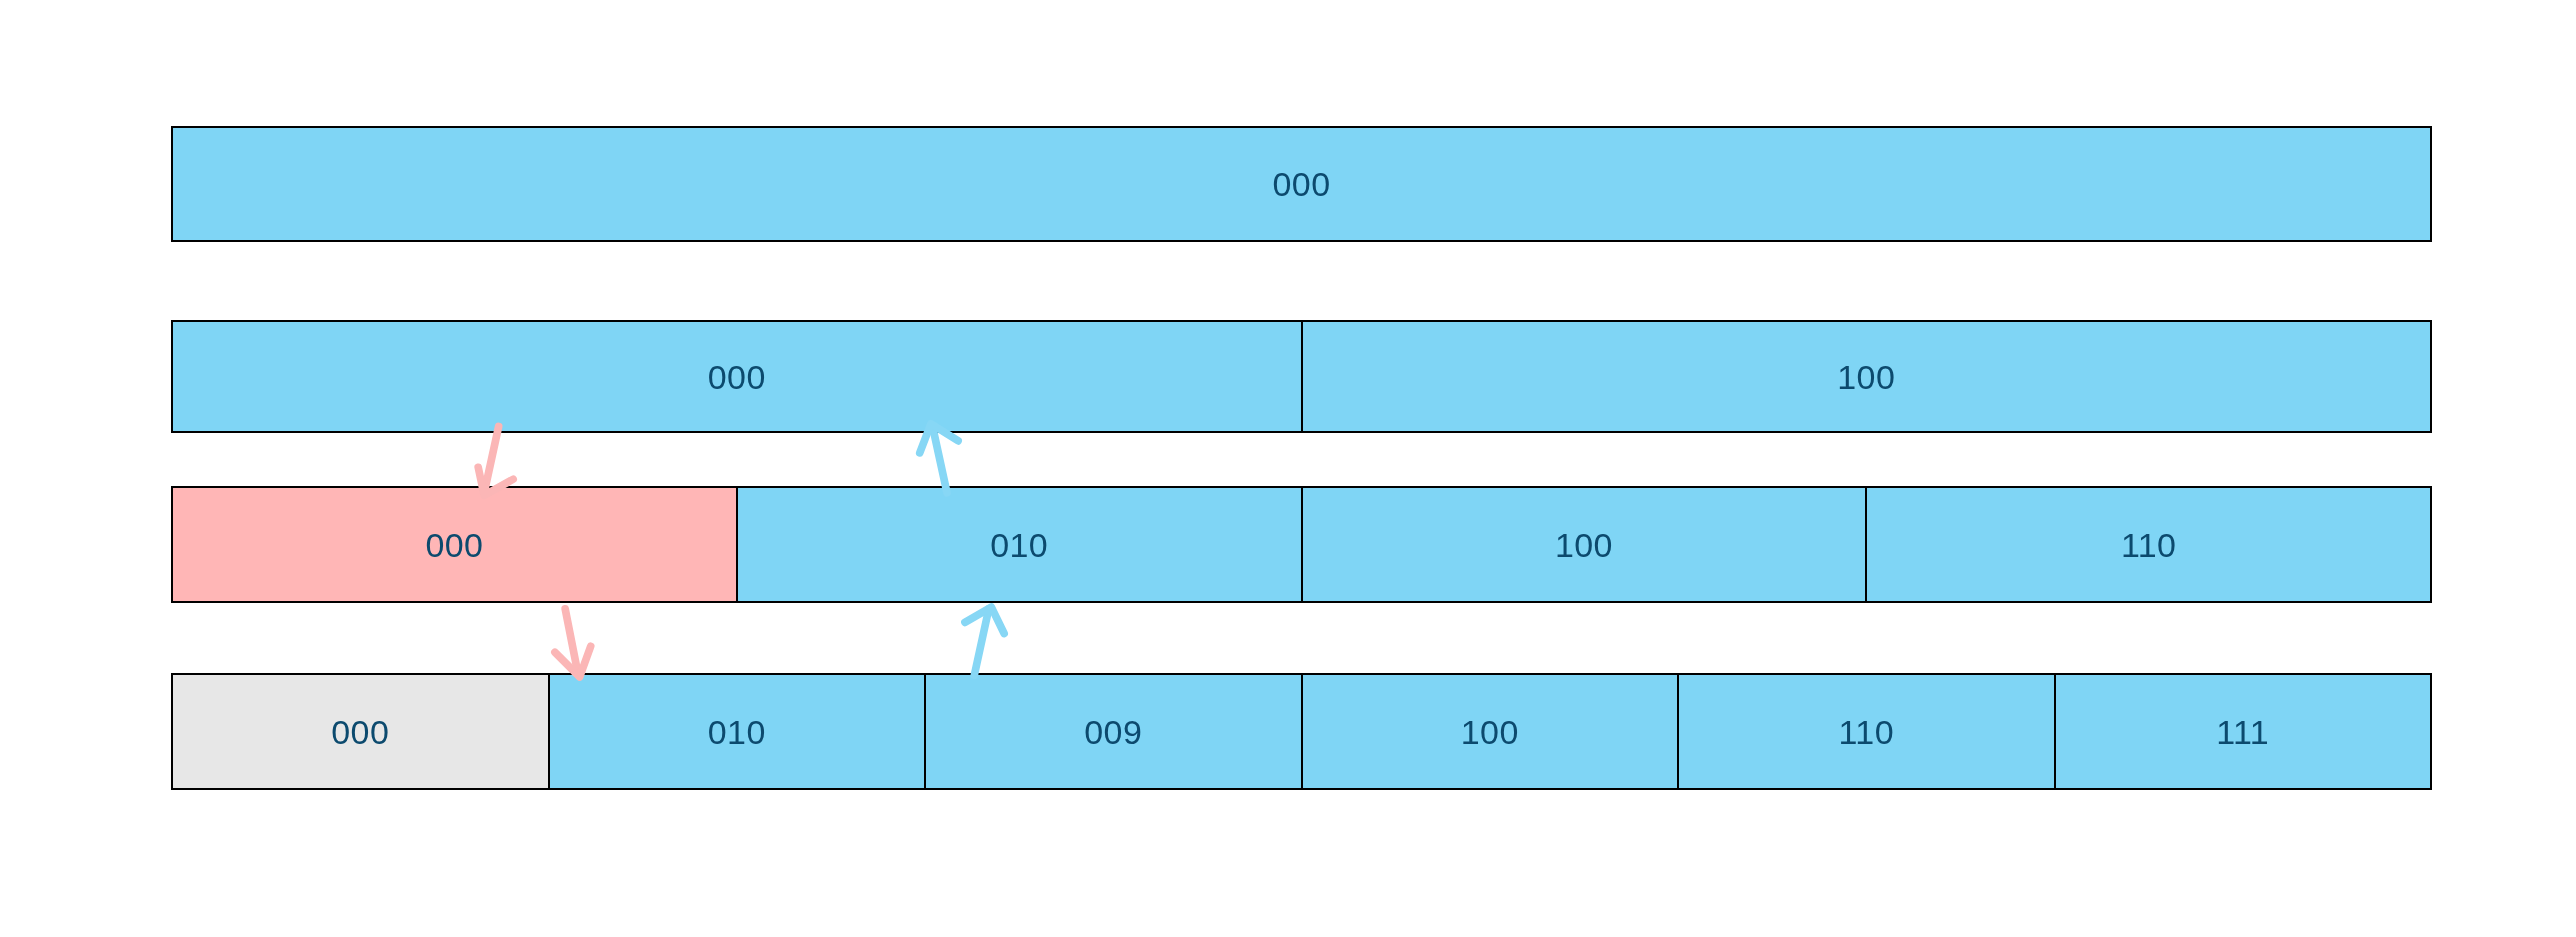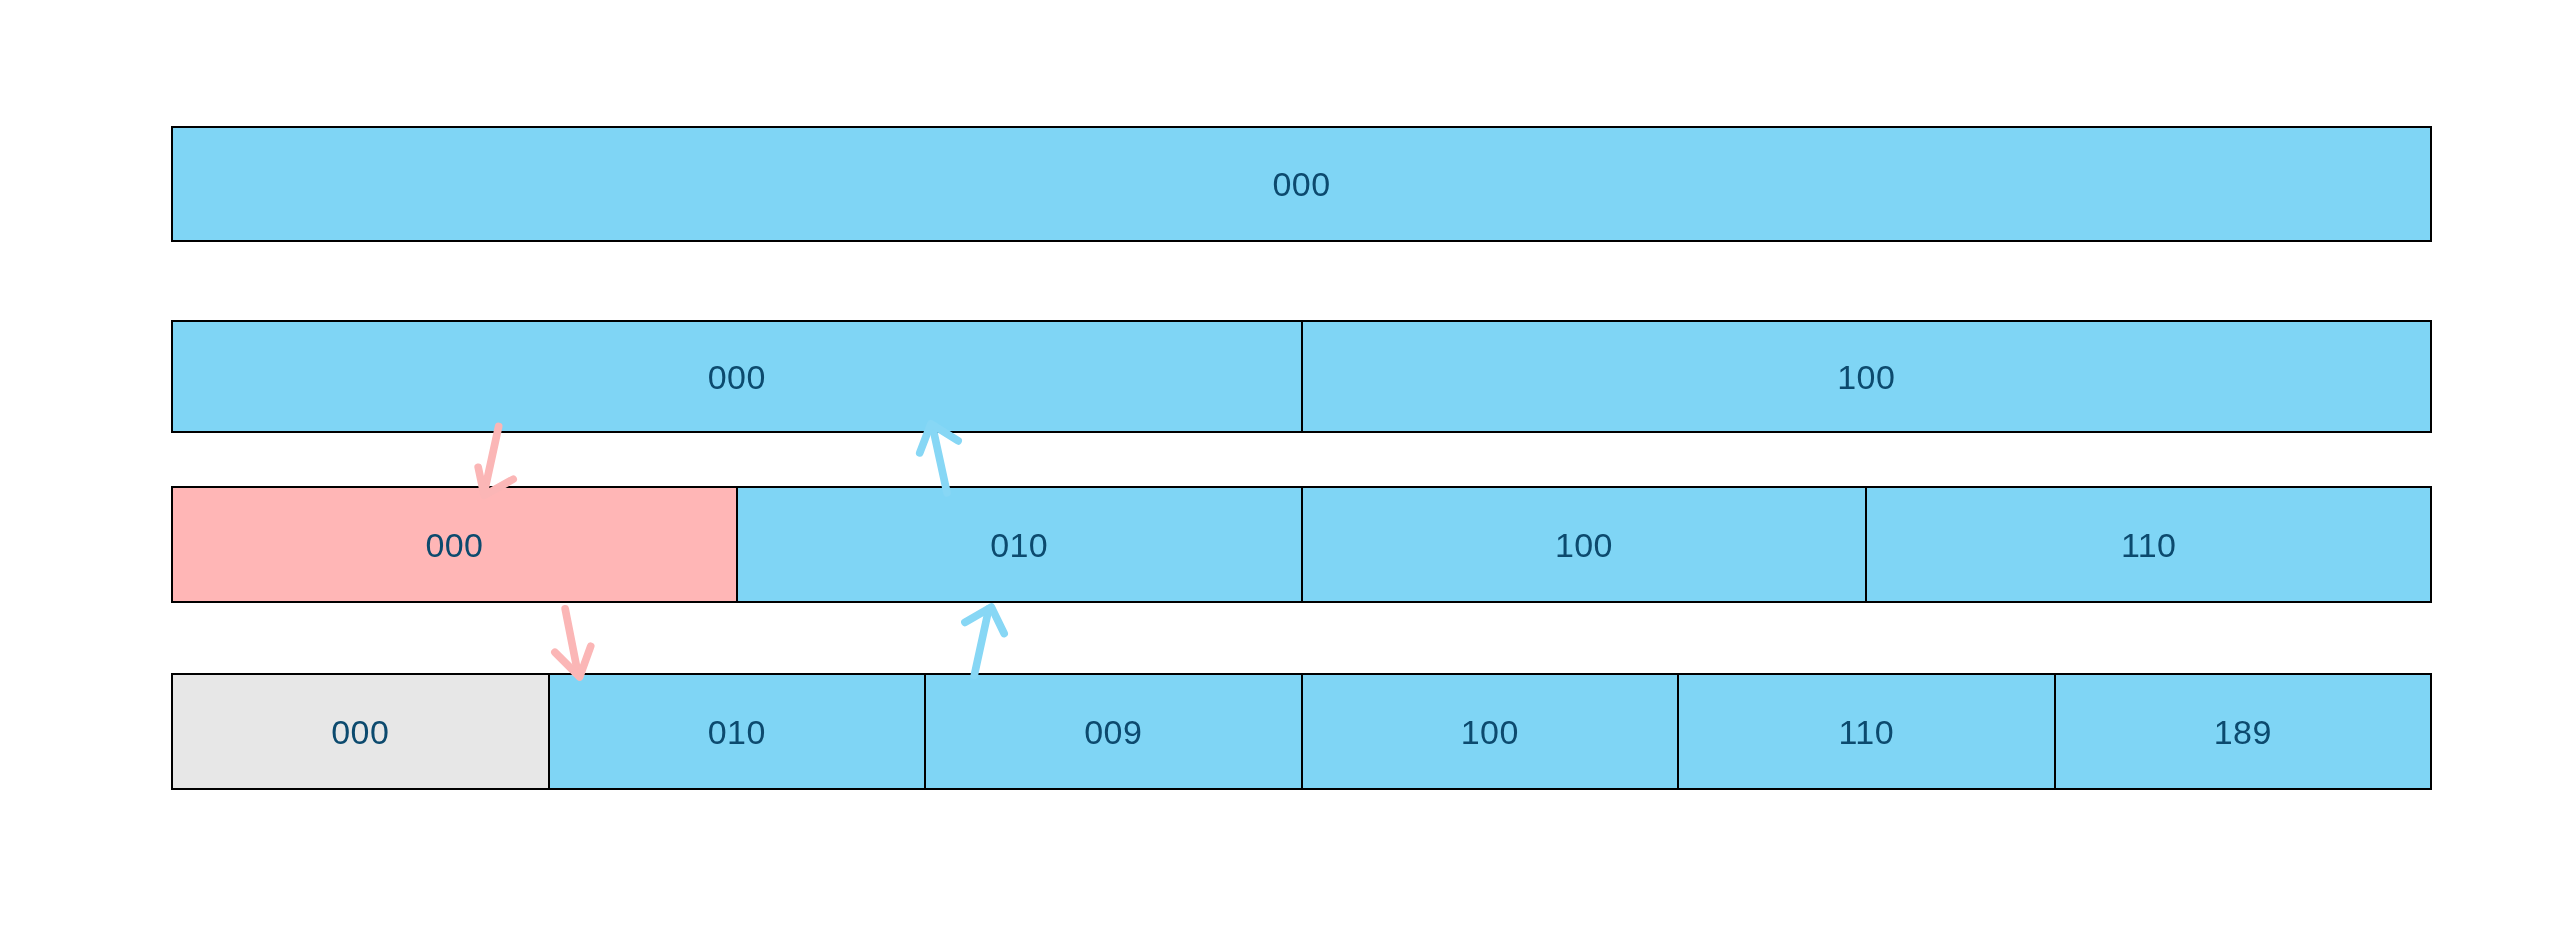--- a/index.html
+++ b/index.html
@@ -123,21 +123,21 @@
     <div class="cell fill-blue" style="flex:1">
       <span class="cell-label">009</span>
     </div>
     <div class="cell fill-blue" style="flex:1">
       <span class="cell-label">100</span>
     </div>
     <div class="cell fill-blue" style="flex:1">
       <span class="cell-label">110</span>
     </div>
     <div class="cell fill-blue" style="flex:1">
-      <span class="cell-label">189</span>
+      <span class="cell-label">111</span>
     </div>
   </div>
 
   <svg id="arrows" viewBox="0 0 3022 1100">
 
     <g>
       <path class="arrow-path" stroke="#FBB6B6" d="M 585 500 L 568 578"></path>
       <path class="arrow-path" stroke="#FBB6B6" d="M 561 548 L 568 581 L 602 562"></path>
     </g>
 

